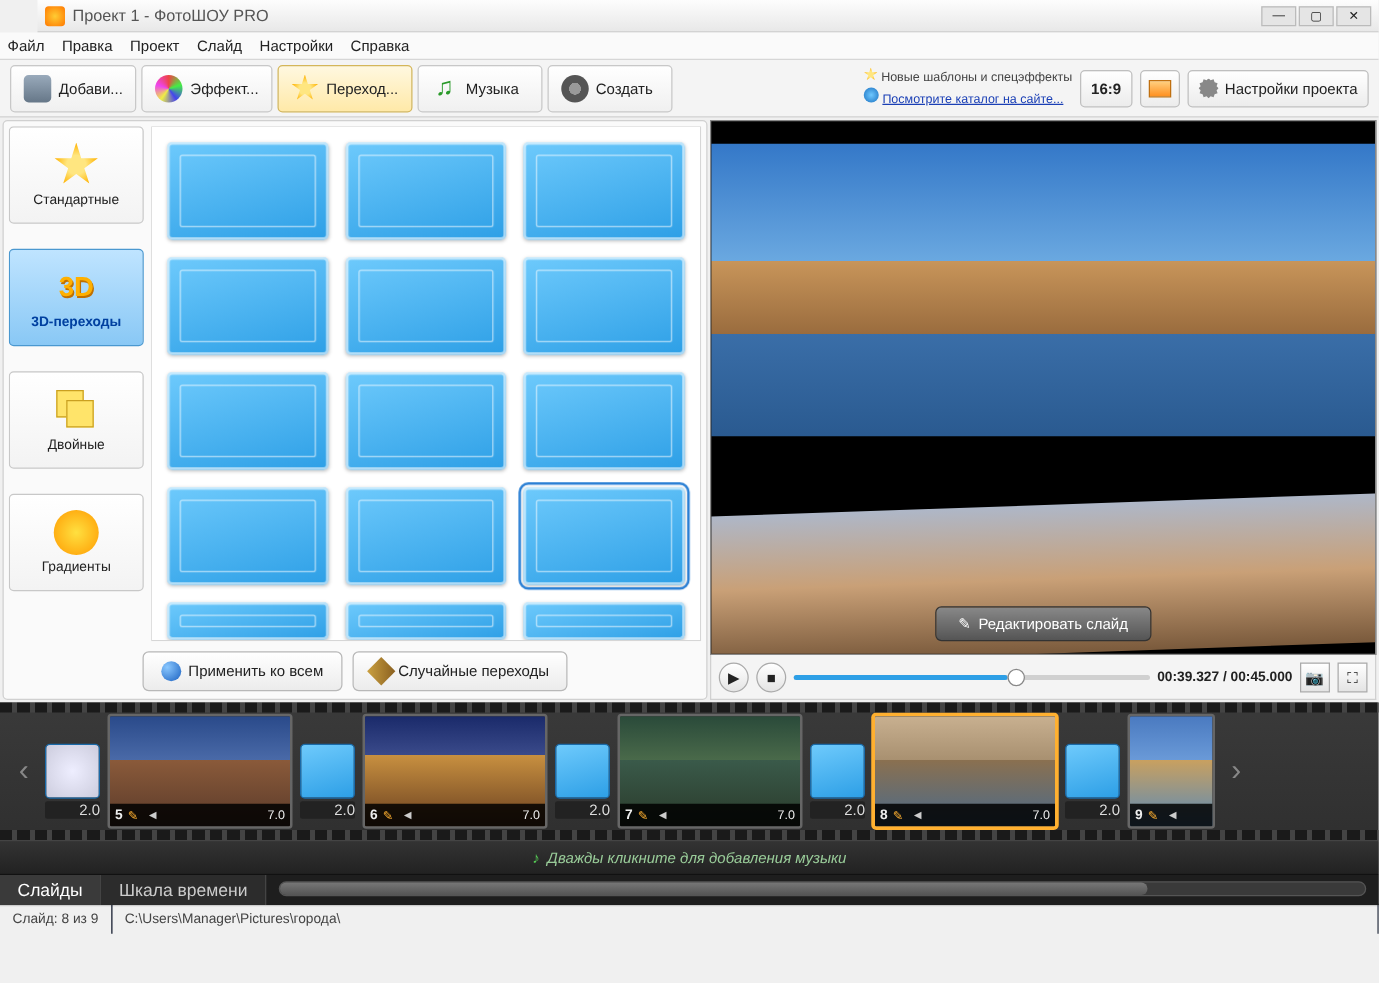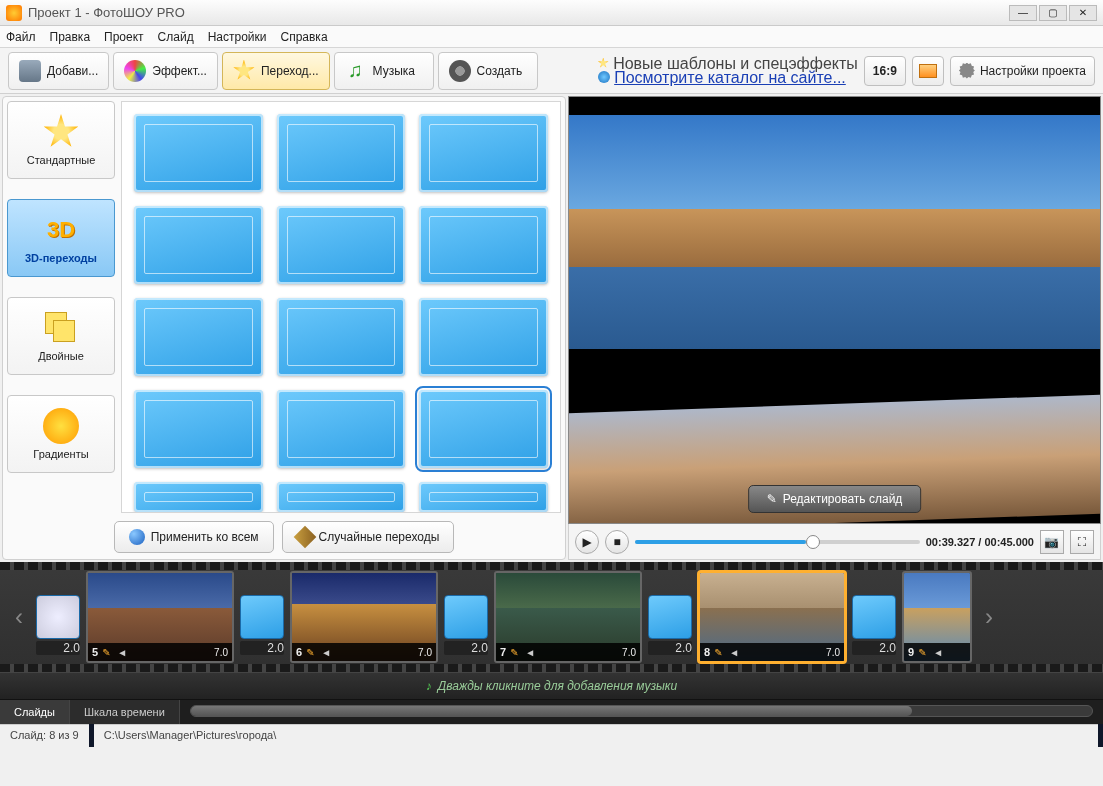--- a/index.html
+++ b/index.html
@@ -1,33 +1,33 @@
 <!DOCTYPE html>
 <html><head>
 <meta charset="utf-8">
 <style>
 * { box-sizing: border-box; margin: 0; padding: 0; font-family: "Segoe UI", Tahoma, sans-serif; }
 body { width: 1103px; height: 786px; background: #f0f0f0; overflow: hidden; font-size: 12px; color: #222; }
 
-.titlebar { height: 26px; background: linear-gradient(#fdfdfd,#e8e8e8); display: flex; align-items: center; padding: 0 6px; border-bottom: 1px solid #cacaca; }
+.titlebar { height: 26px; background: linear-gradient(#fdfdfd,#e8e8e8); display: flex; align-items: center; padding: 0 6px; border-bottom: 1px solid #cacaca; margin-left: 30px; }
 .titlebar .app-icon { width: 16px; height: 16px; background: radial-gradient(circle,#ffcc33,#ff7700); border-radius: 3px; margin-right: 6px; }
 .titlebar .title { flex: 1; font-size: 13px; color: #555; }
 .win-btns { display: flex; gap: 2px; }
 .win-btn { width: 28px; height: 16px; background: #e5e5e5; border: 1px solid #bbb; font-size: 10px; display:flex;align-items:center;justify-content:center; }
 
 .menubar { height: 22px; background: #fafafa; display: flex; align-items: center; padding: 0 6px; gap: 14px; border-bottom: 1px solid #d6d6d6; font-size: 12px; }
 .menubar span { cursor: default; }
 
 .maintoolbar { height: 46px; background: #f4f4f4; display: flex; align-items: center; padding: 4px 8px; gap: 4px; border-bottom: 1px solid #d0d0d0; }
 .tool-tab { height: 38px; min-width: 100px; border: 1px solid #c8c8c8; border-radius: 4px; background: linear-gradient(#fff,#f0f0f0); display: flex; align-items: center; gap: 6px; padding: 0 10px; font-size: 12px; }
 .tool-tab.active { background: linear-gradient(#fff8e0,#ffe9a8); border-color: #d4b659; }
 .tool-icon { width: 22px; height: 22px; border-radius: 3px; }
 
 .toolbar-right { margin-left: auto; display: flex; align-items: center; gap: 6px; }
-.notif-box { font-size: 16px; line-height: 14px; color: #444; }
+.notif-box { font-size: 10px; line-height: 14px; color: #444; }
 .notif-box a { color: #1a3fb5; text-decoration: underline; }
 .small-btn { height: 30px; border: 1px solid #bfbfbf; border-radius: 4px; background: linear-gradient(#fff,#ececec); display: flex; align-items: center; padding: 0 8px; gap:5px; font-size: 12px; }
 
 .content { display: flex; height: 468px; }
 
 .left-panel { width: 564px; background: #fafafa; border: 1px solid #d0d0d0; margin: 2px; border-radius: 4px; display: flex; flex-direction: column; padding: 4px; }
 .left-inner { display: flex; flex: 1; overflow: hidden; }
 .cat-col { width: 108px; display: flex; flex-direction: column; gap: 20px; }
 .cat-btn { height: 78px; border: 1px solid #c8c8c8; border-radius: 4px; background: linear-gradient(#fff,#f3f3f3); display: flex; flex-direction: column; align-items: center; justify-content: center; gap: 4px; font-size: 11px; }
 .cat-btn.active { background: linear-gradient(#bfe4ff,#89c8f5); border-color: #4a98d0; color: #0040a0; font-weight: bold; }
@@ -68,27 +68,27 @@
 .slide-thumb.sel { border-color:#ffb030; box-shadow:0 0 0 1px #ffb030;}
 .slide-img { position:absolute; inset:0;}
 .slide-bar { position:absolute; left:0; right:0; bottom:0; height:18px; background:rgba(0,0,0,0.85); display:flex; align-items:center; padding:0 4px; gap:4px; color:#eee; font-size:10px;}
 .slide-bar .num { font-weight:bold; font-size:11px;}
 .slide-bar .spacer { flex:1;}
 .mini-icon { width:11px; height:11px; display:inline-block;}
 
 .music-row { height:28px; background:linear-gradient(#333,#222); color:#9c9; display:flex; align-items:center; justify-content:center; gap:6px; font-size:12px; font-style:italic; border-top:1px solid #444; border-bottom:1px solid #111;}
 
 .view-tabs { height:24px; background:#1e1e1e; display:flex; align-items:stretch; }
-.view-tab { padding:0 14px; color:#ccc; font-size:11px; display:flex; align-items:center; background:#2c2c2c; border-right:1px solid #444;}
+.view-tab { padding:0 14px; color:#ccc; font-size:14px; display:flex; align-items:center; background:#2c2c2c; border-right:1px solid #444;}
 .view-tab.active { background:#3a3a3a; color:#fff;}
 .hscroll { flex:1; margin:5px 10px; height:12px; background:#3a3a3a; border:1px solid #555; border-radius:6px; position:relative;}
 .hscroll-thumb { position:absolute; left:0; top:0; bottom:0; width:80%; background:linear-gradient(#777,#555); border-radius:6px;}
 
 .statusbar { height:20px; background:#f0f0f0; border-top:1px solid #ccc; display:flex; align-items:center; font-size:11px; color:#444;}
-.statusbar .cell { padding:12px 10px; border-right:5px solid #0f172a; height:100%; display:flex; align-items:center;}
+.statusbar .cell { padding:12px 10px; border-right:1px solid #0f172a; height:100%; display:flex; align-items:center;}
 
 .star-ic { background: radial-gradient(circle,#ffe680 30%,#ffb200 70%); clip-path: polygon(50% 0,61% 35%,98% 35%,68% 57%,79% 91%,50% 70%,21% 91%,32% 57%,2% 35%,39% 35%);}
 .globe-ic { background: radial-gradient(circle,#6ec8ff,#1a70c0); border-radius:50%; width:12px;height:12px; display:inline-block;}
 .gear-ic { width:16px;height:16px; background:#888; clip-path: polygon(50% 0,60% 10%,75% 5%,80% 20%,95% 25%,90% 40%,100% 50%,90% 60%,95% 75%,80% 80%,75% 95%,60% 90%,50% 100%,40% 90%,25% 95%,20% 80%,5% 75%,10% 60%,0 50%,10% 40%,5% 25%,20% 20%,25% 5%,40% 10%);}
 </style>
 </head>
 <body>
 
 <div class="titlebar">
   <div class="app-icon"></div>

